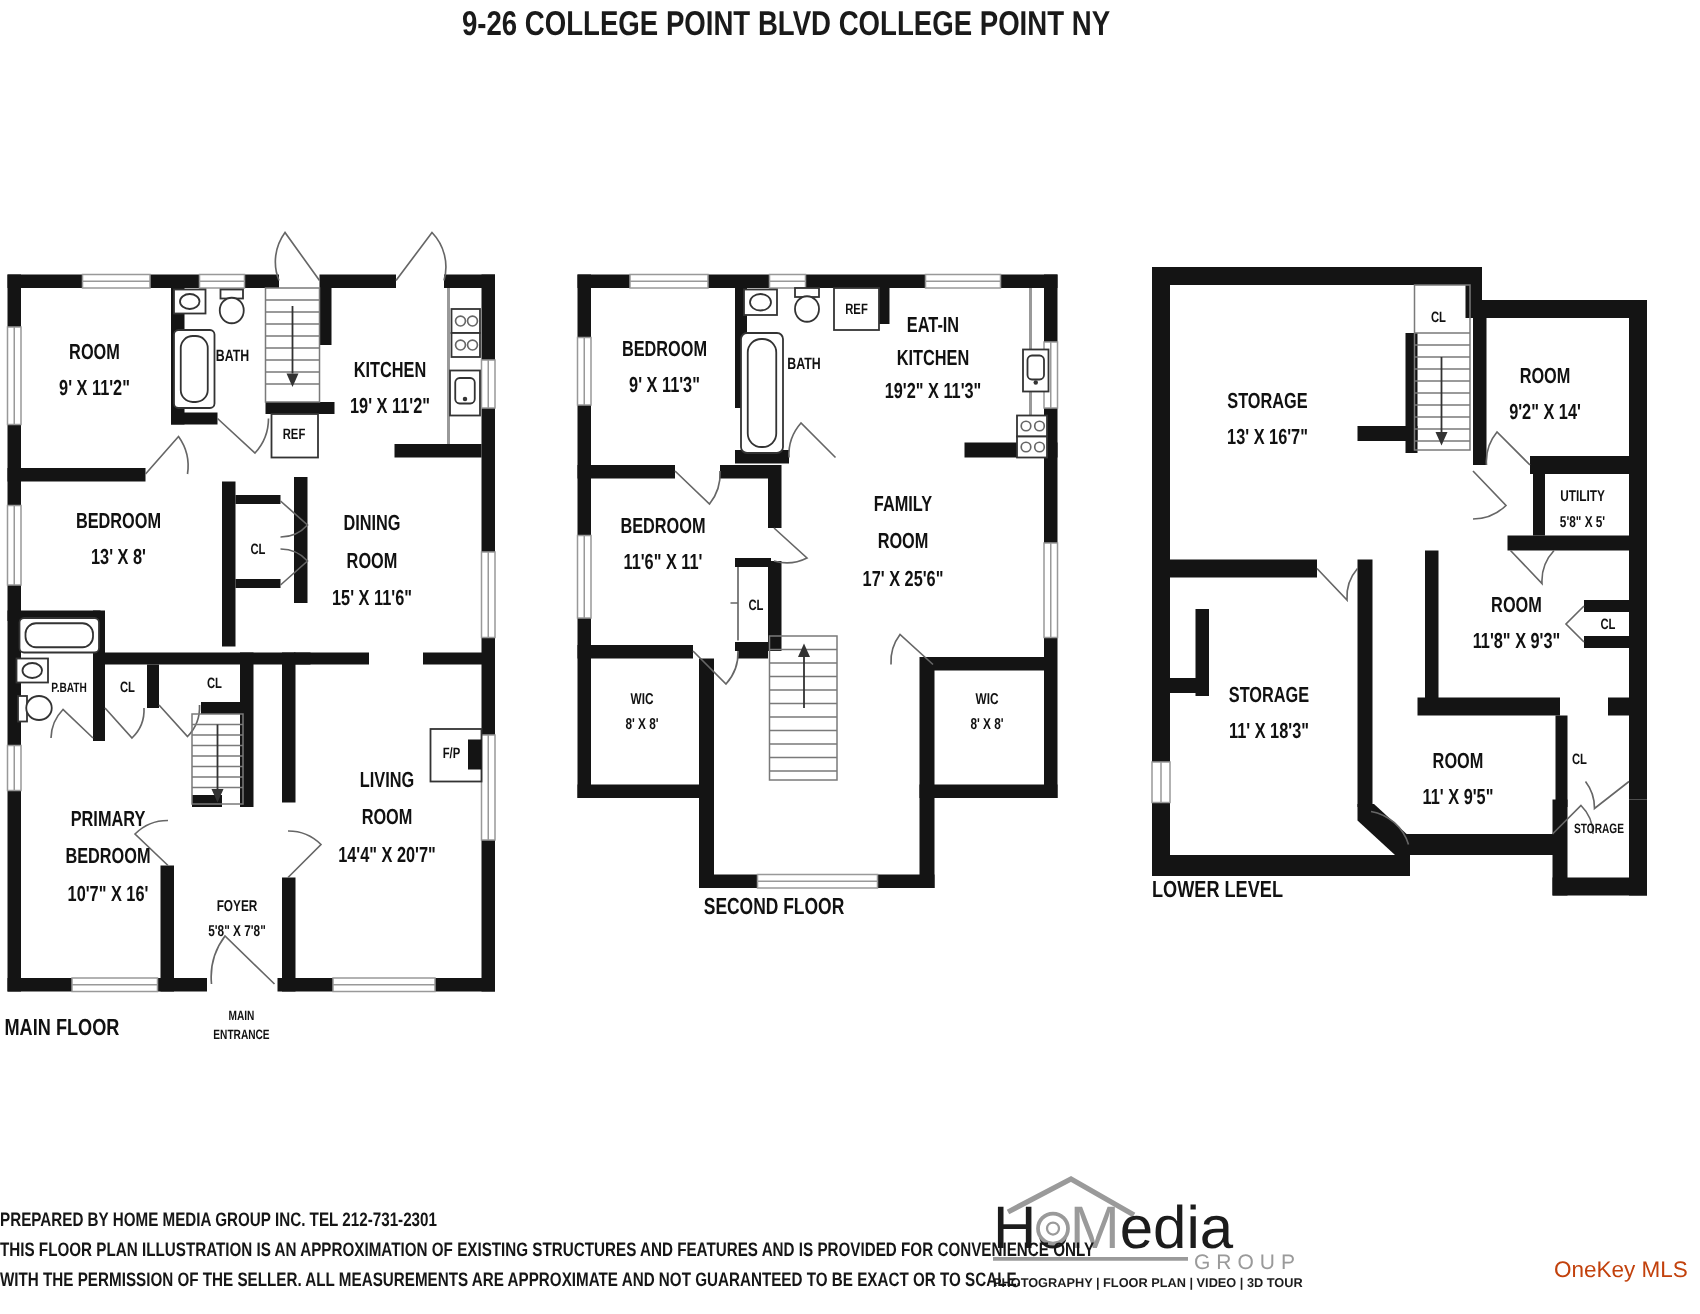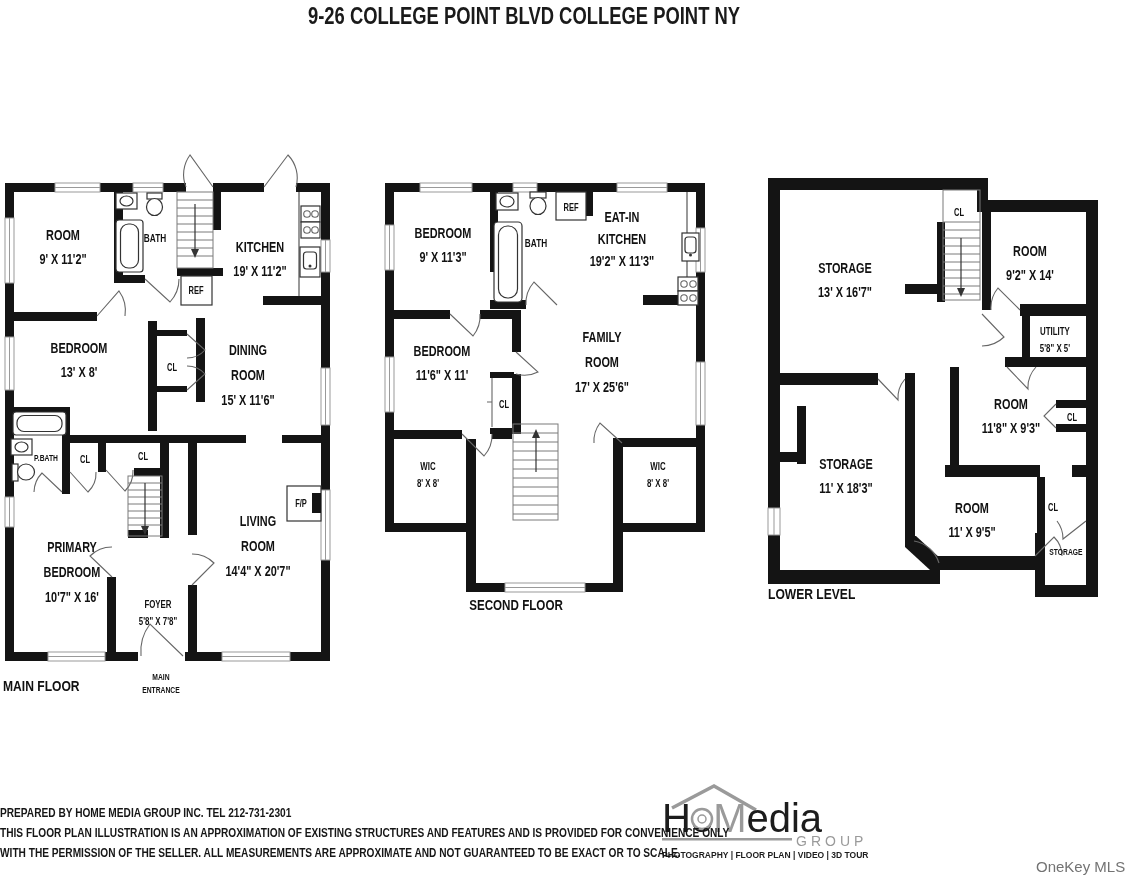--- a/index.html
+++ b/index.html
@@ -21,21 +21,21 @@
   .md{font-size:11px}
   .sm{font-size:10px;line-height:1.5}
   .sm2{font-size:10.5px;line-height:1.6}
   .xs{font-size:9px;line-height:1.45}
   .floorlbl{position:absolute;font-weight:700;font-size:15.5px;transform:scaleX(.78);
        transform-origin:0 0;white-space:nowrap}
   .title{position:absolute;left:524px;top:16px;transform:translate(-50%,-50%) scaleX(.8);
        font-weight:700;font-size:23px;color:#1a1a1a;white-space:nowrap}
   .foot{position:absolute;left:0;font-weight:700;font-size:13px;transform:scaleX(.78);
        transform-origin:0 0;white-space:nowrap;color:#161616}
-  .watermark{position:absolute;left:1036px;top:858px;font-size:15px;color:#737373;white-space:nowrap}
+  .watermark{position:absolute;left:1036px;top:838px;font-size:15px;color:#c2410c;white-space:nowrap}
 </style>
 </head>
 <body>
 
 <svg id="plan-svg" width="1133" height="876" viewBox="0 0 1133 876">
 
   <g>
     <g>
       <rect class="wall" x="5" y="183" width="50" height="9"></rect>
         <rect class="wall" x="100" y="183" width="33" height="9"></rect>

